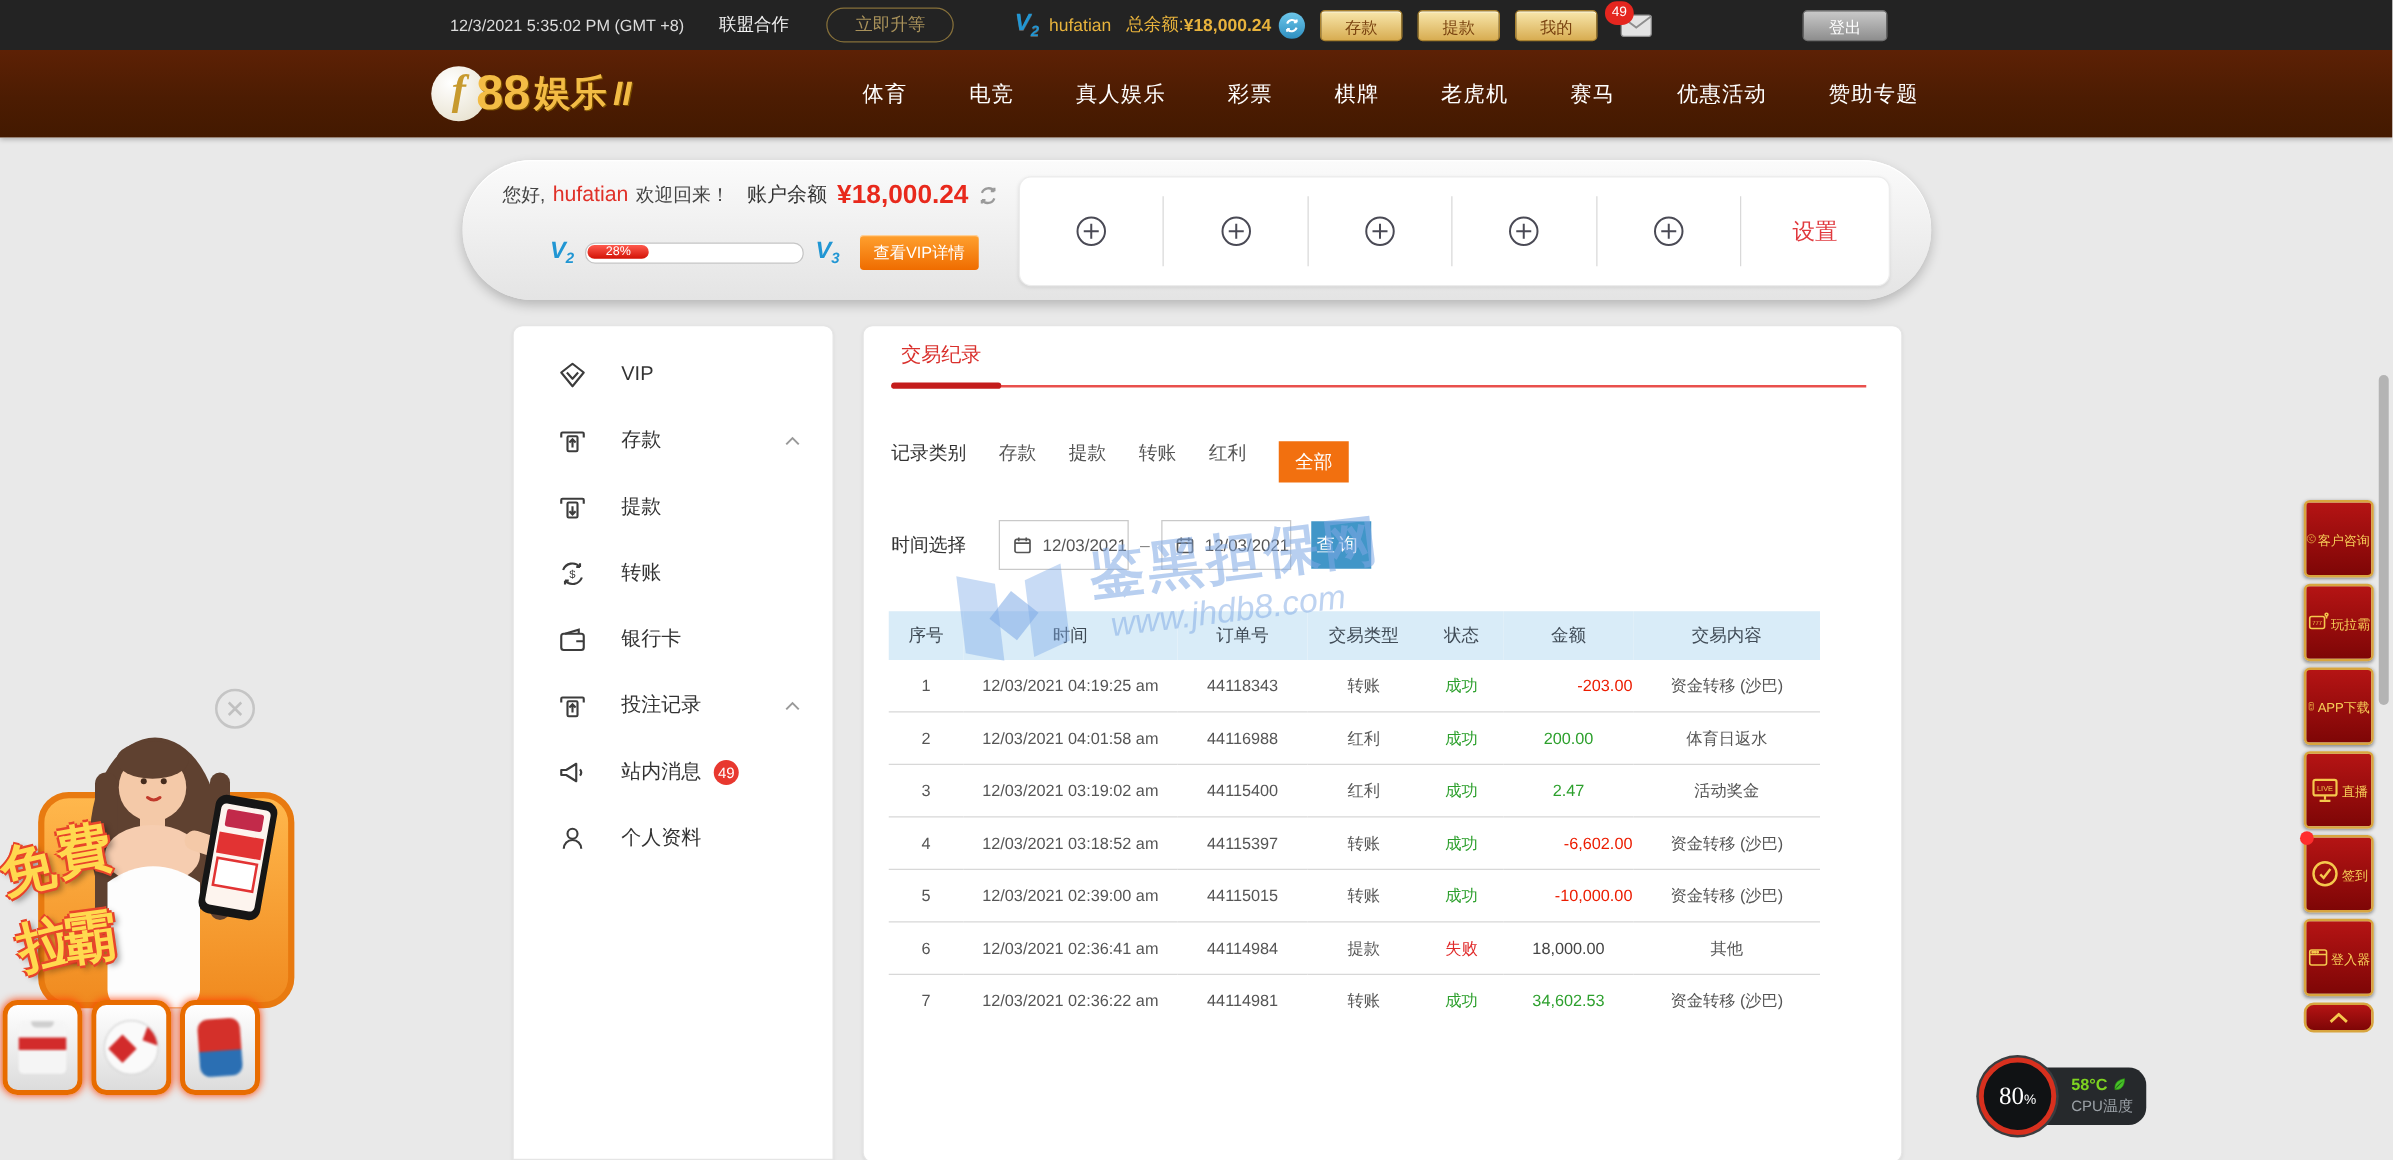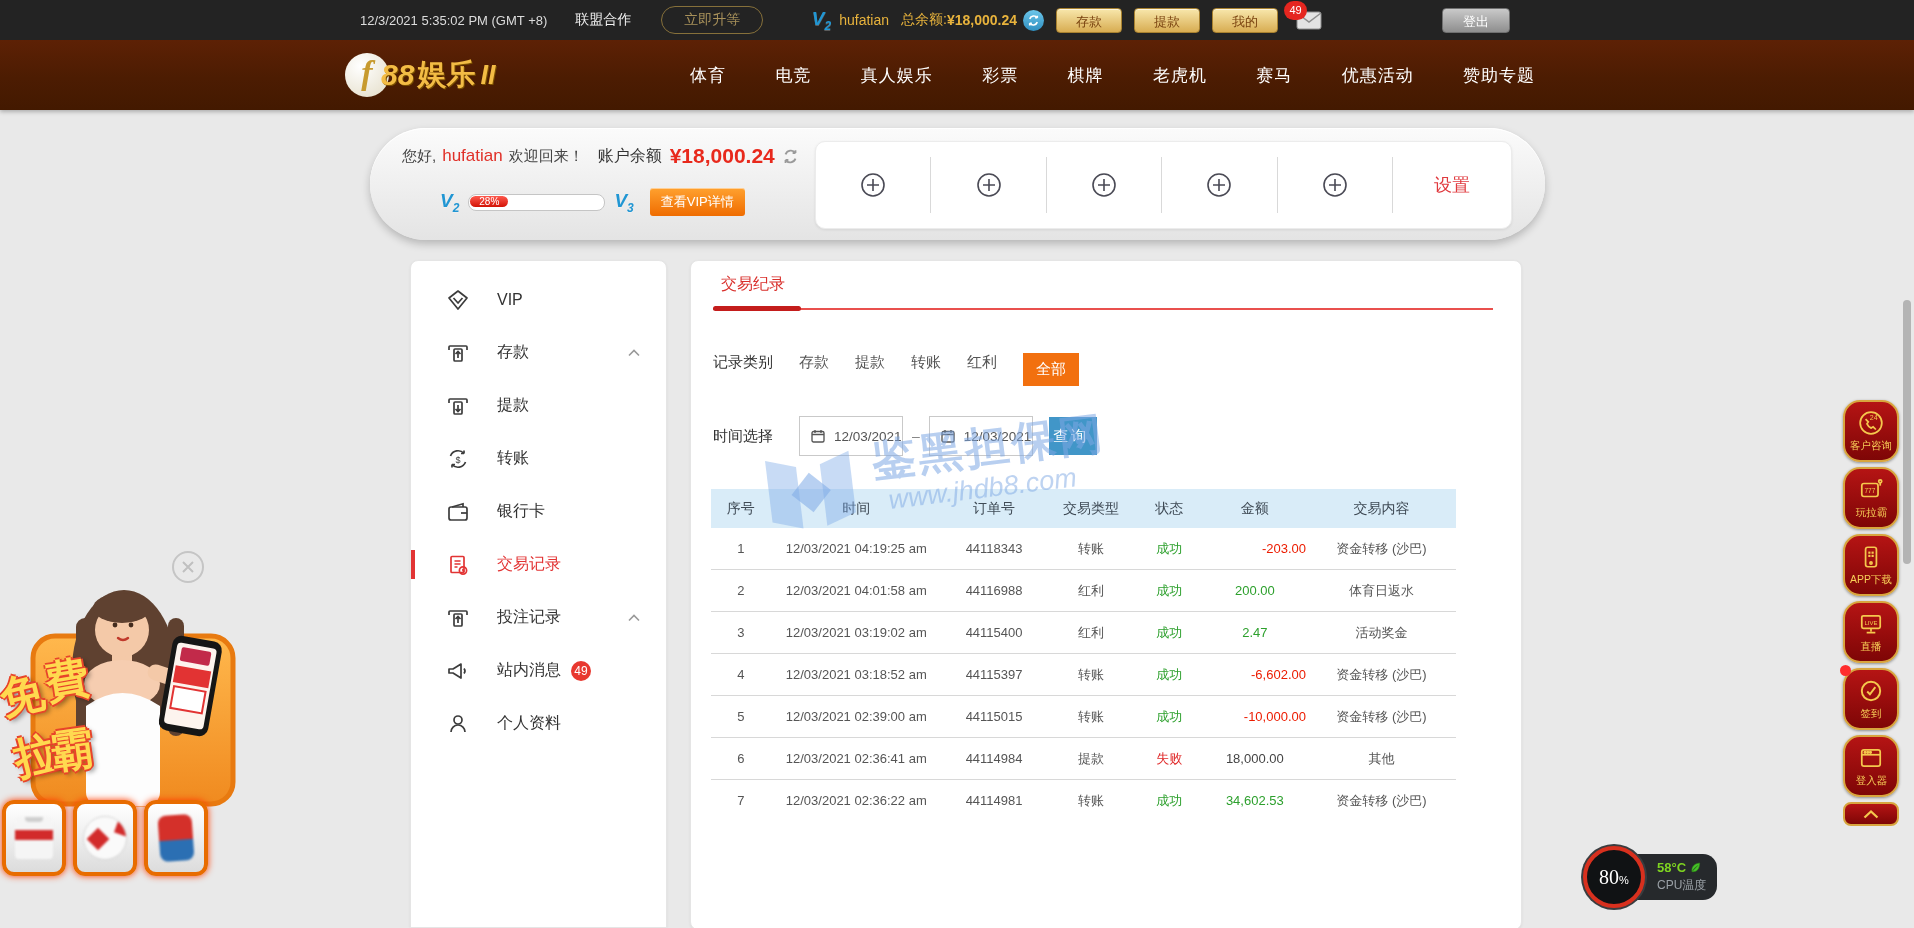--- a/index.html
+++ b/index.html
@@ -36,42 +36,42 @@
     font-size:13px;line-height:23px;text-align:center;}
   
   .navbar{position:absolute;left:0;top:40px;width:1914px;height:70px;z-index:19;
     background:linear-gradient(180deg,#5d2105 0%,#4c1c02 55%,#431900 100%);
     box-shadow:0 2px 4px rgba(0,0,0,.25);}
   .logo{position:absolute;left:345px;top:12px;height:46px;display:flex;align-items:center;cursor:pointer;}
   .logo-circle{width:44px;height:44px;border-radius:50%;background:radial-gradient(circle at 35% 30%,#ffffff,#e3dcc6);
     display:flex;align-items:center;justify-content:center;}
   .logo-f{font-family:"Liberation Serif","DejaVu Serif",serif;font-style:italic;font-weight:bold;
     font-size:34px;color:#c79a2e;margin-top:-4px;}
-  .logo-88{margin-left:-8px;font-style:italic;font-weight:900;font-size:30px;color:#f3bc45;
+  .logo-88{margin-left:-8px;font-weight:900;font-size:39px;color:#f3bc45;
     text-shadow:1px 1px 0 #7a4f00;}
   .logo-name{font-size:29px;font-weight:900;color:#f3bc45;margin-left:3px;text-shadow:1px 1px 0 #7a4f00;}
   .logo-ii{font-size:27px;font-weight:900;font-style:italic;color:#f3bc45;margin-left:5px;
     text-shadow:1px 1px 0 #7a4f00;}
   .nav-menu{position:absolute;left:690px;top:0;width:845px;height:70px;display:flex;
     justify-content:space-between;align-items:center;}
   .nav-item{color:#ffffff;font-size:17px;letter-spacing:1px;cursor:pointer;white-space:nowrap;}
   
   .welcome-strip{position:absolute;left:370px;top:128px;width:1175px;height:112px;border-radius:56px;
     background:linear-gradient(180deg,#fbfbfb,#e4e4e4);
     box-shadow:0 4px 9px rgba(0,0,0,.22), inset 0 1px 0 #fff;z-index:10;}
   .welcome-line1{position:absolute;left:32px;top:16px;display:flex;align-items:center;}
   .w-greet{font-size:15px;color:#444;}
   .w-user{font-size:17px;color:#e03028;margin:0 6px;}
   .w-back{font-size:15px;color:#444;}
   .w-bal-label{font-size:16px;color:#333;margin-left:14px;}
   .w-balance{font-size:21px;font-weight:bold;color:#e8291c;margin-left:8px;}
   .w-refresh{margin-left:7px;cursor:pointer;display:flex;}
   .welcome-line2{position:absolute;left:70px;top:60px;display:flex;align-items:center;}
   .pbar{width:135px;height:15px;background:#fff;border:1px solid #c5c5c5;border-radius:8px;
-    position:relative;margin:0 9px;}
+    position:relative;margin:0 9px;padding-left:38px;}
   .pfill{position:absolute;left:1px;top:1px;height:11px;background:linear-gradient(#ff5a4e,#d21205);
     border-radius:7px;display:flex;align-items:center;justify-content:center;color:#fff;font-size:10px;
     min-width:34px;border:0;}
   .vip-detail-btn{margin-left:16px;background:linear-gradient(#ffa12f,#ef6c00);border:none;border-radius:3px;
     color:#fff;font-size:13px;padding:5px 11px;cursor:pointer;box-shadow:inset 0 1px 0 rgba(255,255,255,.5);}
   .quickbox{position:absolute;left:445px;top:13px;width:695px;height:86px;background:#fff;
     border:1px solid #ececec;border-radius:10px;box-shadow:0 1px 3px rgba(0,0,0,.08);
     display:flex;align-items:center;}
   .q-cell{flex:1;display:flex;justify-content:center;align-items:center;cursor:pointer;}
   .q-div{width:1px;height:56px;background:#d9d9d9;}
@@ -124,23 +124,23 @@
   .tx-table td{height:39px;text-align:center;font-size:13px;color:#555;border-bottom:1px solid #d8d8d8;}
   .tx-table tr:last-child td{border-bottom:none;}
   .tx-table td[data-variant="ok"]{color:#2da02d;}
   .tx-table td[data-variant="fail"]{color:#e02a2a;}
   .tx-table td[data-variant="neg"]{color:#ec1c00;text-align:right;}
   .tx-table td[data-variant="pos"]{color:#2da02d;}
   .tx-table td[data-variant="neutral"]{color:#444;}
   
   .float-stack{position:absolute;left:1843px;top:400px;width:56px;display:flex;flex-direction:column;
     gap:5px;z-index:50;}
-  .float-btn{position:relative;height:62px;border-radius:17px;cursor:pointer;box-sizing:border-box;
+  .float-btn{position:relative;height:62px;border-radius:5px;cursor:pointer;box-sizing:border-box;
     background:linear-gradient(180deg,#b51414,#7e0606);border:2px solid #d8a53e;
-    display:flex;flex-direction:column;align-items:center;justify-content:center;
+    display:flex;flex-direction:row;align-items:center;justify-content:center;
     color:#f5c84d;box-shadow:0 1px 3px rgba(0,0,0,.4);}
   .float-label{font-size:11px;color:#f7cf58;margin-top:2px;white-space:nowrap;transform:scale(.95);}
   .float-dot{position:absolute;left:-5px;top:-5px;width:11px;height:11px;border-radius:50%;background:#ff2d2d;}
   .float-collapse{height:24px;border-radius:8px;background:linear-gradient(180deg,#b51414,#7e0606);
     border:2px solid #d8a53e;display:flex;align-items:center;justify-content:center;color:#f5c84d;
     cursor:pointer;box-sizing:border-box;}
   .scroll-thumb{position:absolute;right:3px;top:300px;width:8px;height:264px;background:#b4b4b4;
     border-radius:4px;z-index:60;cursor:grab;}
   
   .promo{position:absolute;left:0;top:548px;width:252px;height:335px;z-index:40;}
@@ -349,31 +349,20 @@
   </div>
   <div class="sb-item">
     <span class="sb-ico">
       <svg width="24" height="24" viewBox="0 0 24 24" fill="none" stroke="currentColor" stroke-width="1.7">
           <rect x="3" y="7" width="18" height="13" rx="2"></rect>
           <path d="M6 7l11-3.2V7"></path>
           <path d="M15 13h6"></path>
         </svg>
     </span>
     <span class="sb-label">银行卡</span>
-  </div>
-  <div class="sb-item active">
-    <span class="sb-ico">
-      <svg width="24" height="24" viewBox="0 0 24 24" fill="none" stroke="currentColor" stroke-width="1.7">
-          <rect x="5" y="3.5" width="13" height="16" rx="1"></rect>
-          <path d="M8.5 8h6M8.5 11h6M8.5 14h3"></path>
-          <circle cx="17" cy="17.5" r="3.6"></circle>
-          <path d="M17 15.8v1.9l1.4.9"></path>
-        </svg>
-    </span>
-    <span class="sb-label">交易记录</span>
   </div>
   <div class="sb-item">
     <span class="sb-ico">
       <svg width="24" height="24" viewBox="0 0 24 24" fill="none" stroke="currentColor" stroke-width="1.7">
           <path d="M3 9V6a1 1 0 0 1 1-1h16a1 1 0 0 1 1 1v3"></path>
           <rect x="8" y="8" width="8" height="12" rx="1"></rect>
           <path d="M12 17v-6M9.5 13 12 10.5 14.5 13"></path>
         </svg>
     </span>
     <span class="sb-label">投注记录</span>

